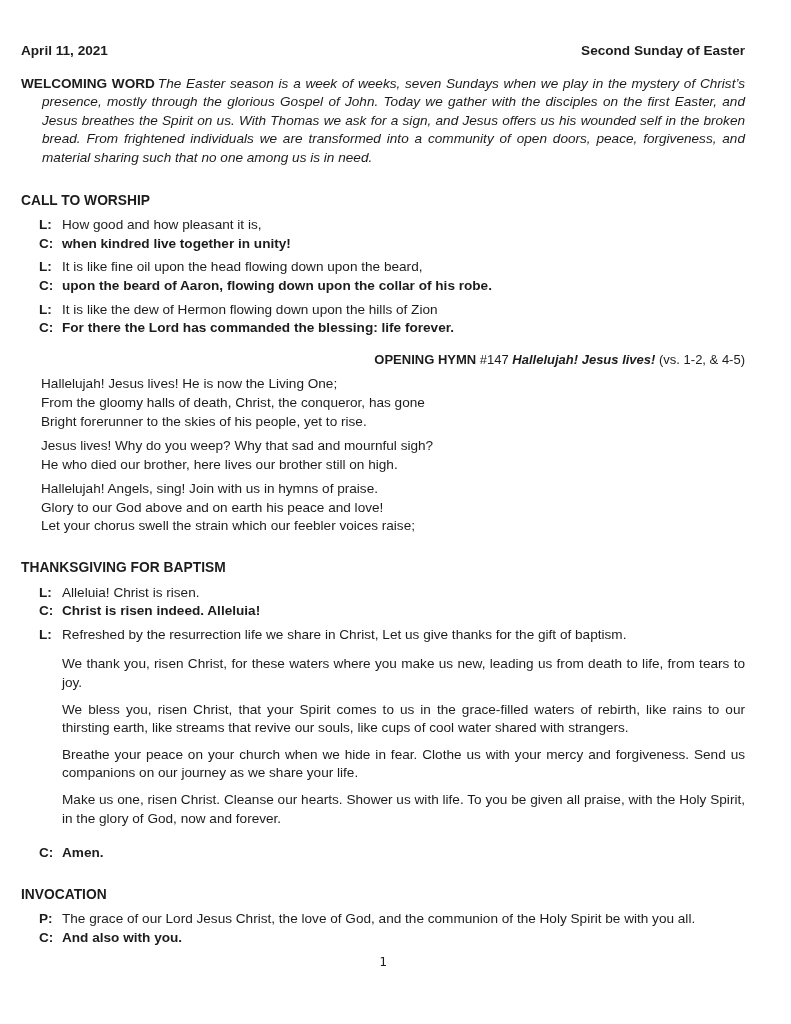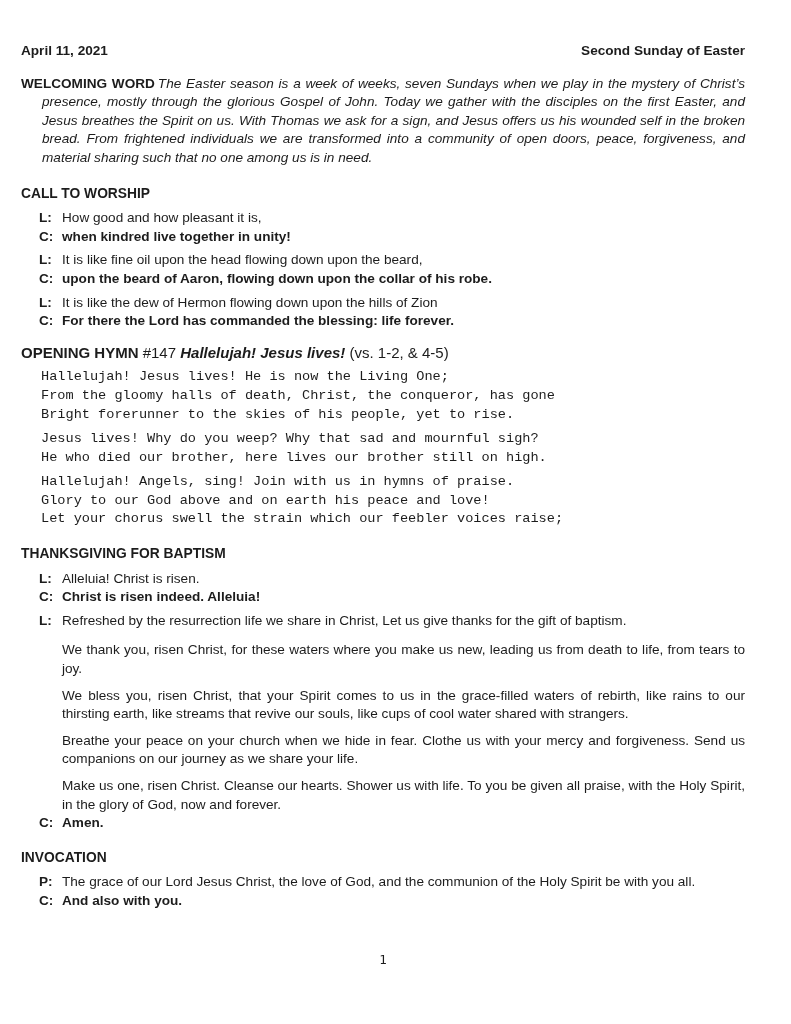--- a/index.html
+++ b/index.html
@@ -20,50 +20,50 @@
   }
   .page-header {
     display: flex;
     justify-content: space-between;
     font-weight: bold;
     margin-bottom: 14px;
   }
   .section-heading {
     font-size: 13.8px;
     font-weight: bold;
-    margin: 10px 0 6px;
+    margin: 17px 0 6px;
   }
   
   .welcome-para {
     margin: 0 0 7px;
     text-align: justify;
     padding-left: 21px;
     text-indent: -21px;
   }
   .welcome-para .lead { font-weight: bold; margin-right: 3px; }
   .welcome-para .body-italic { font-style: italic; }
   
   .resp-group { margin: 0 0 5px; }
   .resp-row { display: flex; margin-left: 18px; }
   .resp-row.bold { font-weight: bold; }
   .resp-label { font-weight: bold; width: 23px; flex: none; }
   .resp-text { flex: 1; }
   
-  .hymn-head { margin: 7px 0 6px; font-weight: normal; font-size: 15px; }
+  .hymn-head { margin: 7px 0 6px; font-weight: normal; font-size: 13px; text-align: right; }
   .hymn-head .b { font-weight: bold; }
   .hymn-head .bi { font-weight: bold; font-style: italic; }
   .stanza { margin: 0 0 6px; padding-left: 20px; }
-  .stanza span { display: block; font-family: Liberation Mono, monospace; }
+  .stanza span { display: block; }
   
   .prayer-row { display: flex; margin-left: 18px; margin-bottom: 0; }
   .prayer-text { flex: 1; }
   .prayer-text .intro { display: block; text-align: justify; }
   .prayer-para { margin: 0 0 8px; text-align: justify; }
   .prayer-para:first-of-type { margin-top: 11px; }
-  .prayer-para:last-of-type { margin-bottom: 0; }
+  .prayer-para:last-of-type { margin-bottom: 16px; }
   .page-footer {
     margin-top: auto;
     text-align: center;
     font-family: "DejaVu Sans Mono", monospace;
     font-size: 12.5px;
   }
   .mb-sec { margin-bottom: 6px; }
 </style>
 </head>
 <body>

